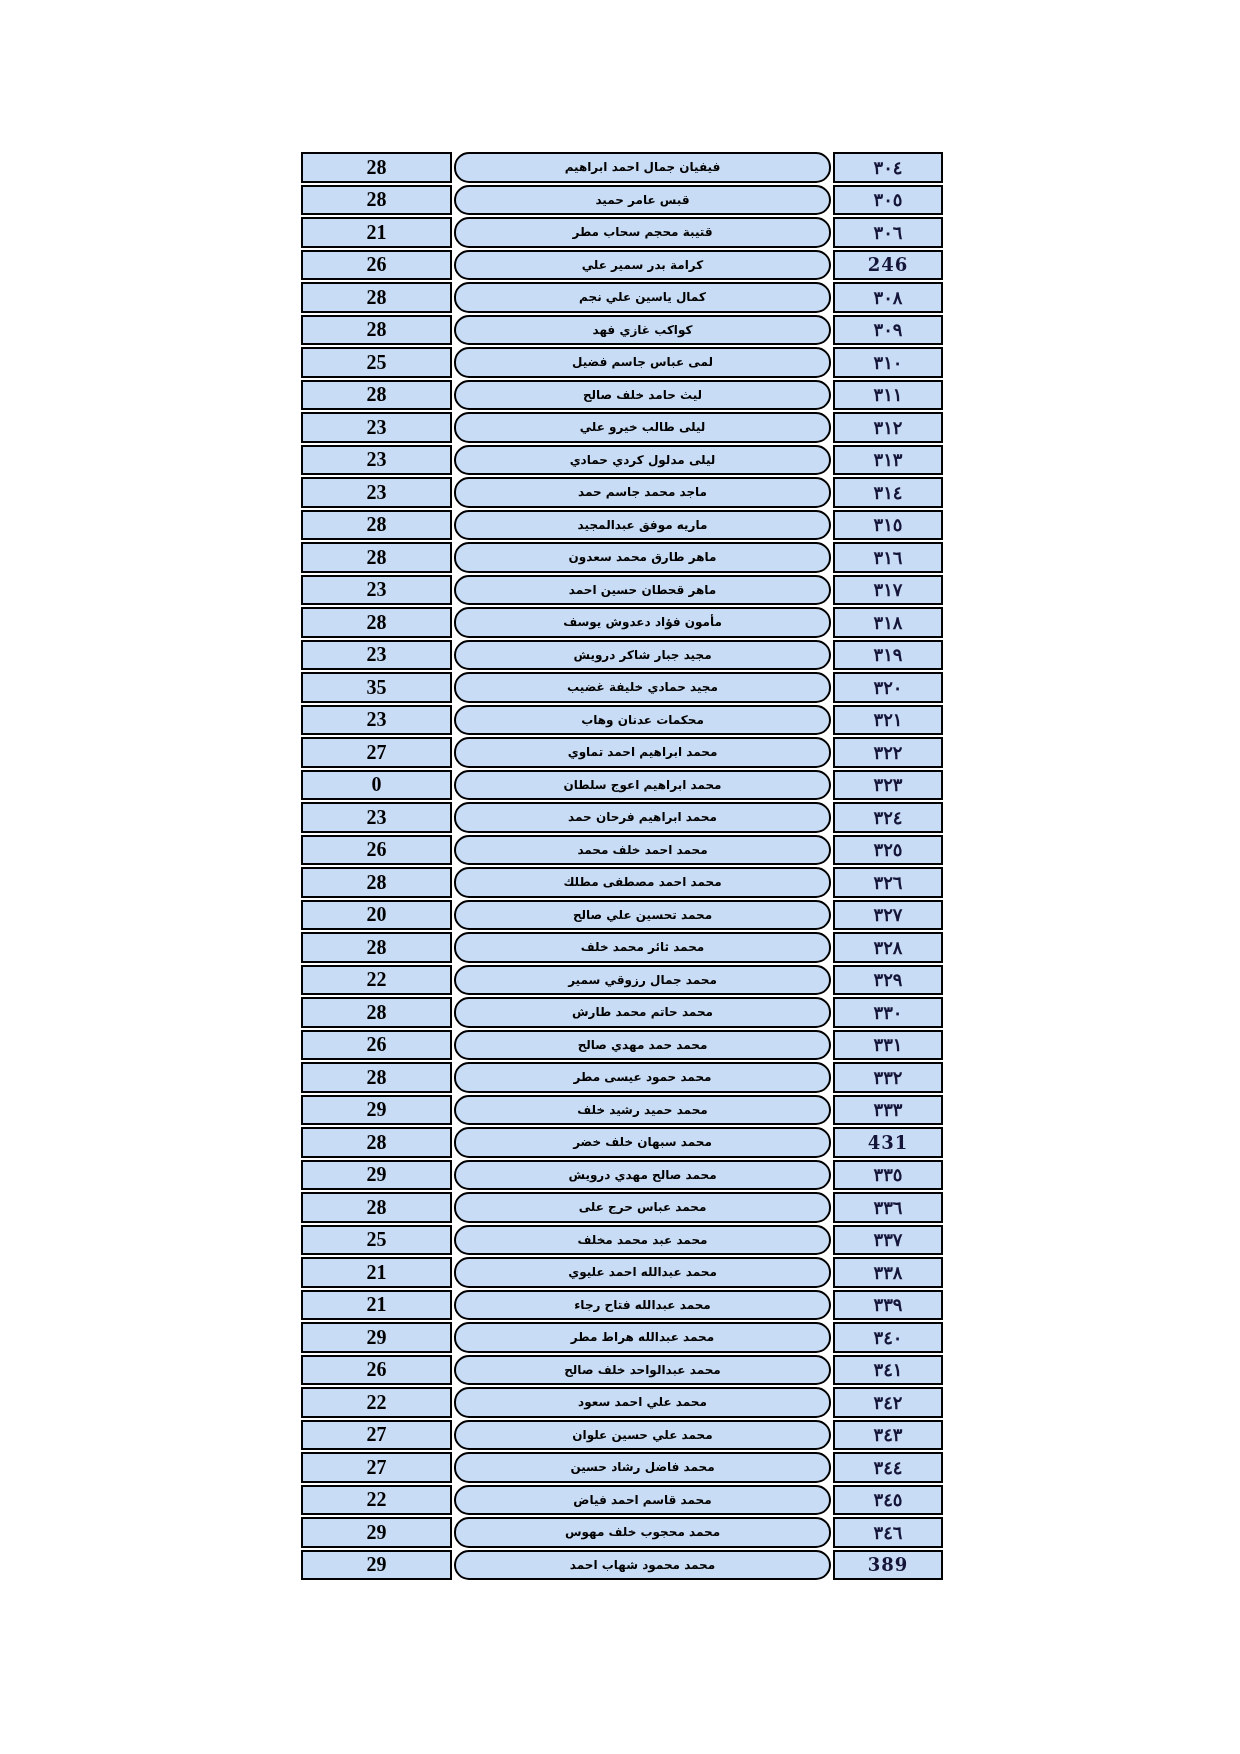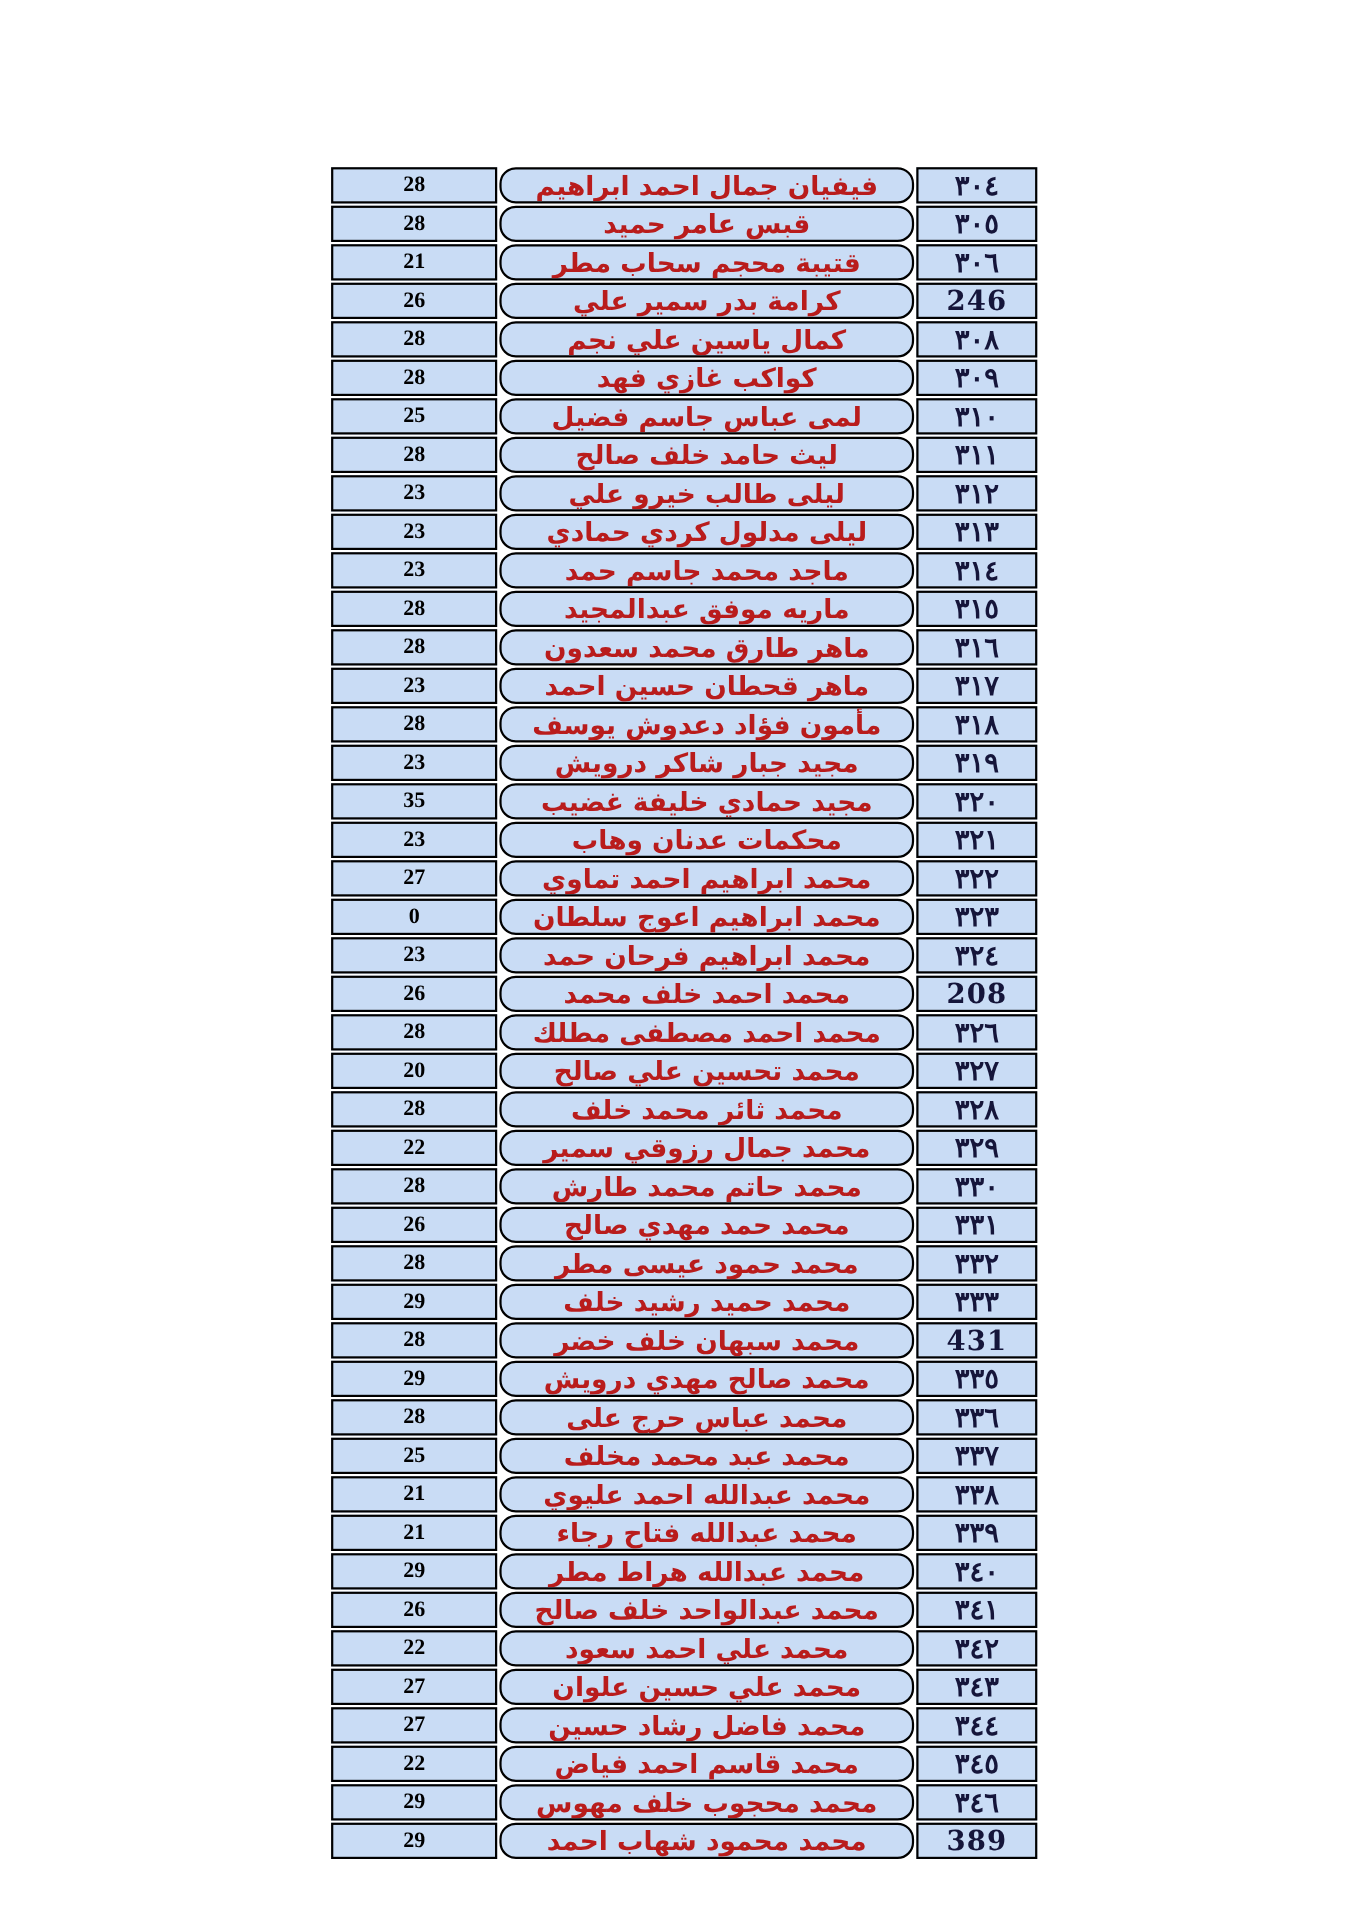--- a/index.html
+++ b/index.html
@@ -35,27 +35,27 @@
     height: 30.5px;
     padding: 0 4px;
     text-align: center;
     vertical-align: middle;
     font-weight: bold;
     overflow: hidden;
     white-space: nowrap;
   }
   td.serial {
     font-family: "DejaVu Serif", serif;
-    font-size: 25px;
+    font-size: 18px;
     color: #15153a;
     letter-spacing: 1px;
   }
   td.name {
-    font-size: 24px;
-    color: #b91c1c;
+    font-size: 12px;
+    color: #000000;
     border-radius: 15px;
   }
   td.score {
     font-family: Liberation Serif, serif;
     font-size: 20px;
     color: #000000;
     direction: ltr;
   }
   col.col-serial { width: 110px; }
   col.col-name   { width: 377px; }
@@ -171,21 +171,21 @@
           <td class="serial">٣٢٣</td>
           <td class="name">محمد ابراهيم اعوج سلطان</td>
           <td class="score">0</td>
         </tr>
         <tr>
           <td class="serial">٣٢٤</td>
           <td class="name">محمد ابراهيم فرحان حمد</td>
           <td class="score">23</td>
         </tr>
         <tr>
-          <td class="serial">208</td>
+          <td class="serial">٣٢٥</td>
           <td class="name">محمد احمد خلف محمد</td>
           <td class="score">26</td>
         </tr>
         <tr>
           <td class="serial">٣٢٦</td>
           <td class="name">محمد احمد مصطفى مطلك</td>
           <td class="score">28</td>
         </tr>
         <tr>
           <td class="serial">٣٢٧</td>

